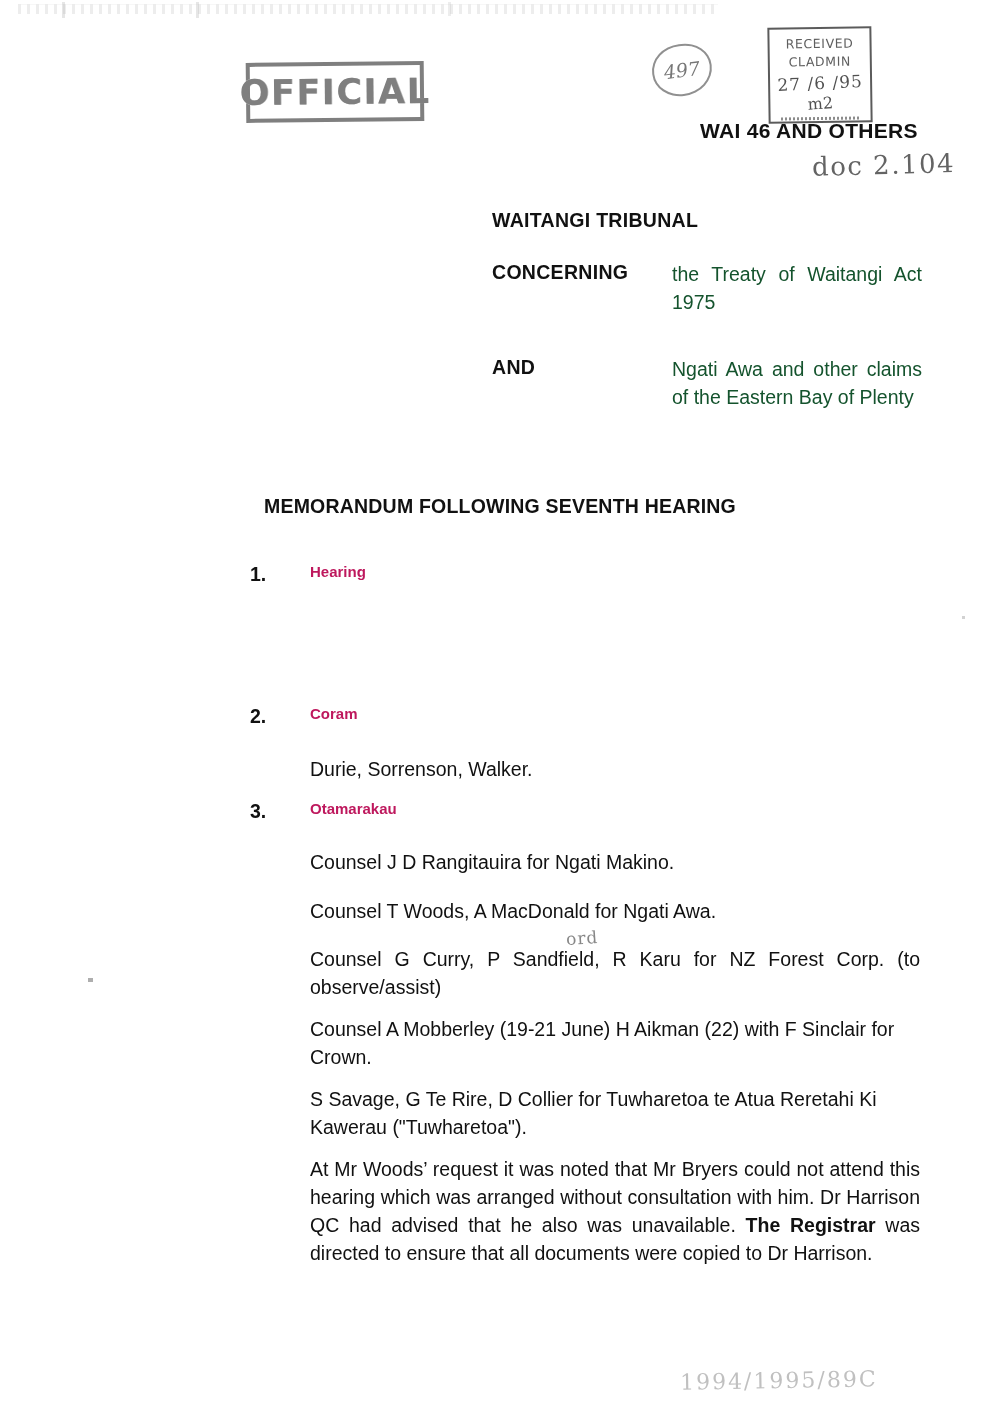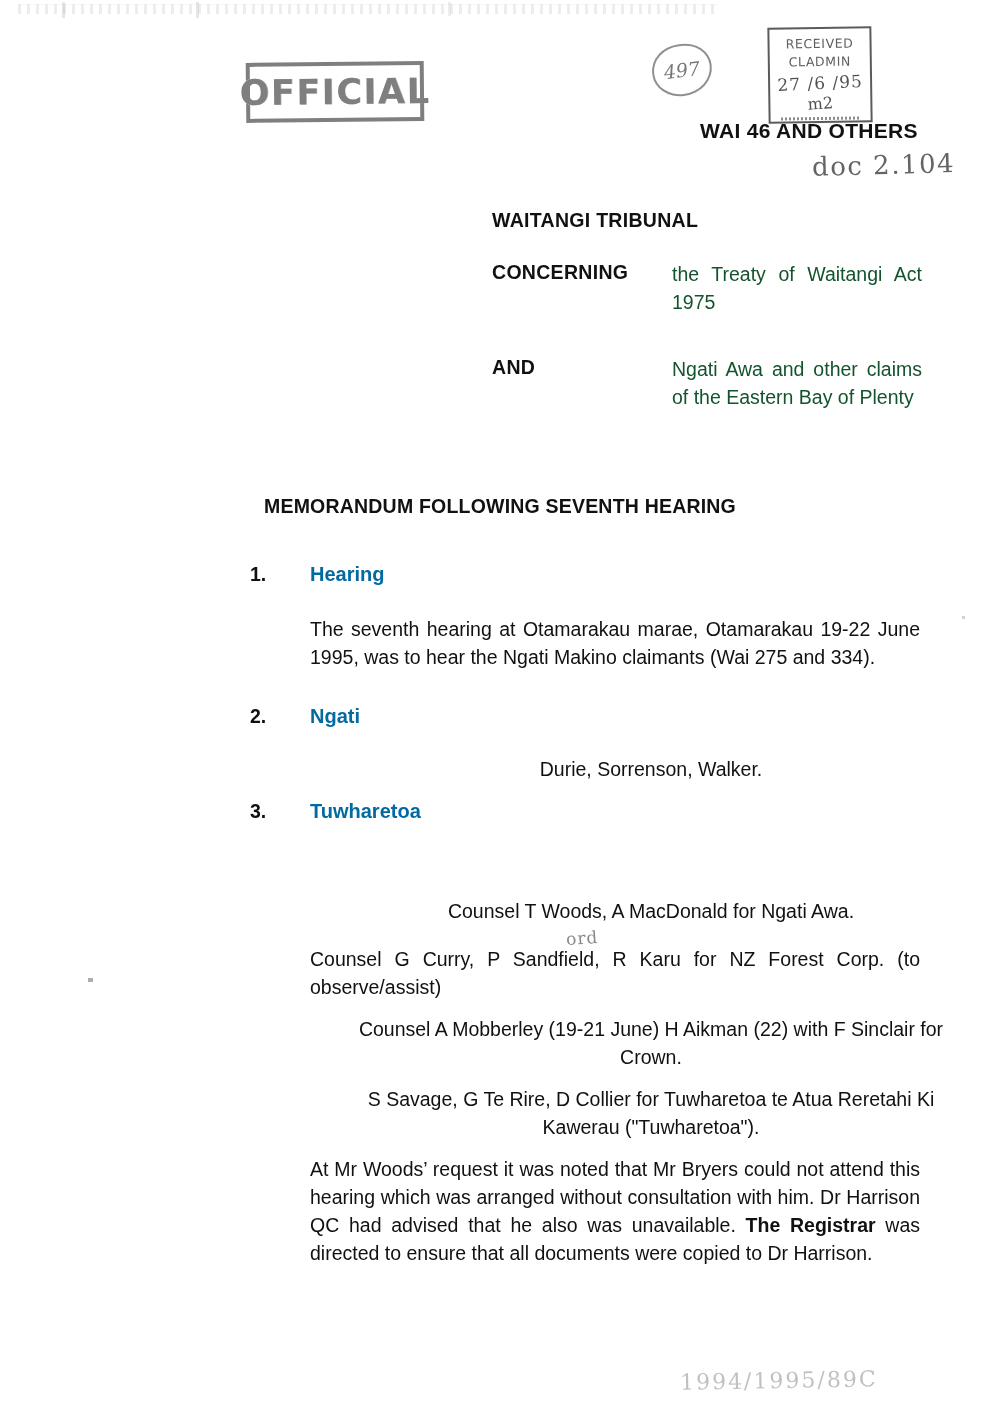--- a/index.html
+++ b/index.html
@@ -234,37 +234,37 @@
     top: 0;
     font-weight: bold;
     font-size: 19.5px;
     color: #111;
   }
   .section-head .title {
     position: absolute;
     left: 60px;
     top: 0;
     font-weight: bold;
-    font-size: 20px;
-    color: #0369a1;
+    font-size: 15px;
+    color: #be185d;
     white-space: nowrap;
   }
 
   .body-para {
     position: absolute;
     left: 310px;
     width: 610px;
     font-family: "Liberation Sans", sans-serif;
     font-size: 19.5px;
     line-height: 1.44;
     color: #111;
     text-align: justify;
     text-justify: inter-word;
   }
-  .body-para.nojust { text-align: center; margin-left: 36px; }
+  .body-para.nojust { text-align: left; }
   .body-para b { font-weight: bold; }
 
   
   .hand-correction {
     position: absolute;
     left: 566px;
     top: 928px;
     font-family: "DejaVu Serif", serif;
     font-size: 17px;
     color: #6a6a6a;
@@ -326,33 +326,33 @@
     <div class="label">AND</div>
     <div class="value">Ngati Awa and other claims of the Eastern Bay of Plenty</div>
   </div>
 
   <div class="memo-title">MEMORANDUM FOLLOWING SEVENTH HEARING</div>
 
   <div class="section-head" style="top:563px;">
     <span class="num">1.</span>
     <span class="title">Hearing</span>
   </div>
-  <div class="body-para" style="top:615px;">The seventh hearing at Otamarakau marae, Otamarakau 19-22 June 1995, was to hear the Ngati Makino claimants (Wai 275 and 334).</div>
 
   <div class="section-head" style="top:705px;">
     <span class="num">2.</span>
-    <span class="title">Ngati</span>
+    <span class="title">Coram</span>
   </div>
   <div class="body-para nojust" style="top:755px;">Durie, Sorrenson, Walker.</div>
 
   <div class="section-head" style="top:800px;">
     <span class="num">3.</span>
-    <span class="title">Tuwharetoa</span>
-  </div>
-
+    <span class="title">Otamarakau</span>
+  </div>
+
+  <div class="body-para nojust" style="top:848px;">Counsel J D Rangitauira for Ngati Makino.</div>
   <div class="body-para" style="top:945px;">Counsel G Curry, P Sandfield, R Karu for NZ Forest Corp. (to observe/assist)</div>
   <div class="body-para nojust" style="top:897px;">Counsel T Woods, A MacDonald for Ngati Awa.</div>
   <div class="hand-correction">ord</div>
   <div class="body-para nojust" style="top:1015px;">Counsel A Mobberley (19-21 June) H Aikman (22) with F Sinclair for Crown.</div>
   <div class="body-para nojust" style="top:1085px;">S Savage, G Te Rire, D Collier for Tuwharetoa te Atua Reretahi Ki Kawerau ("Tuwharetoa").</div>
 
   <div class="body-para" style="top:1155px;"><span>At Mr Woods’ request it was noted that Mr Bryers could not attend this hearing which was arranged without consultation with him.  Dr Harrison QC had advised that he also was unavailable. </span><b>The Registrar</b><span> was directed to ensure that all documents were copied to Dr Harrison.</span></div>
 
   <div class="footer-note">1994/1995/89C</div>
 

